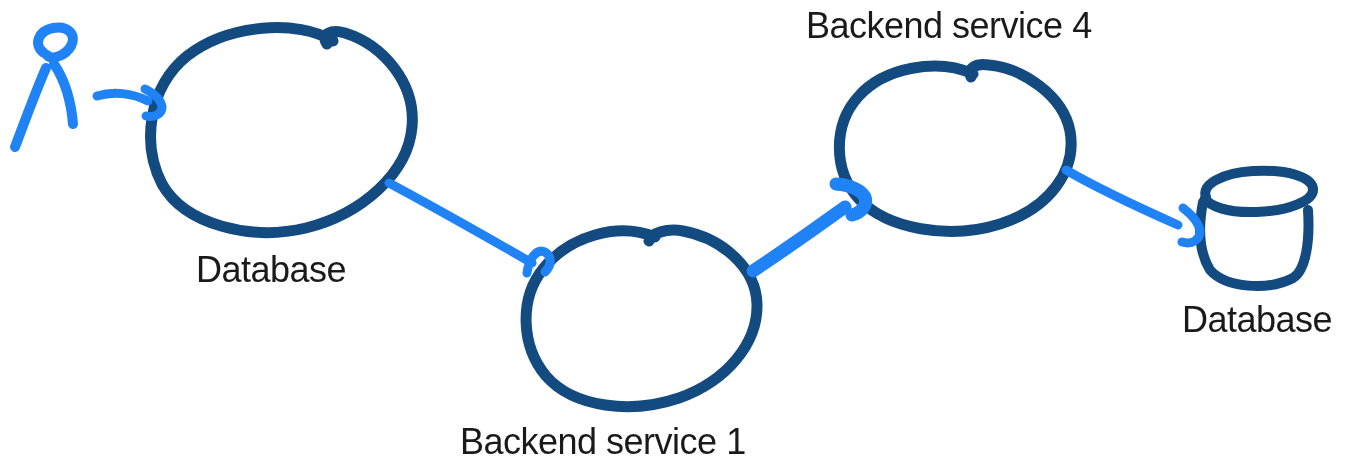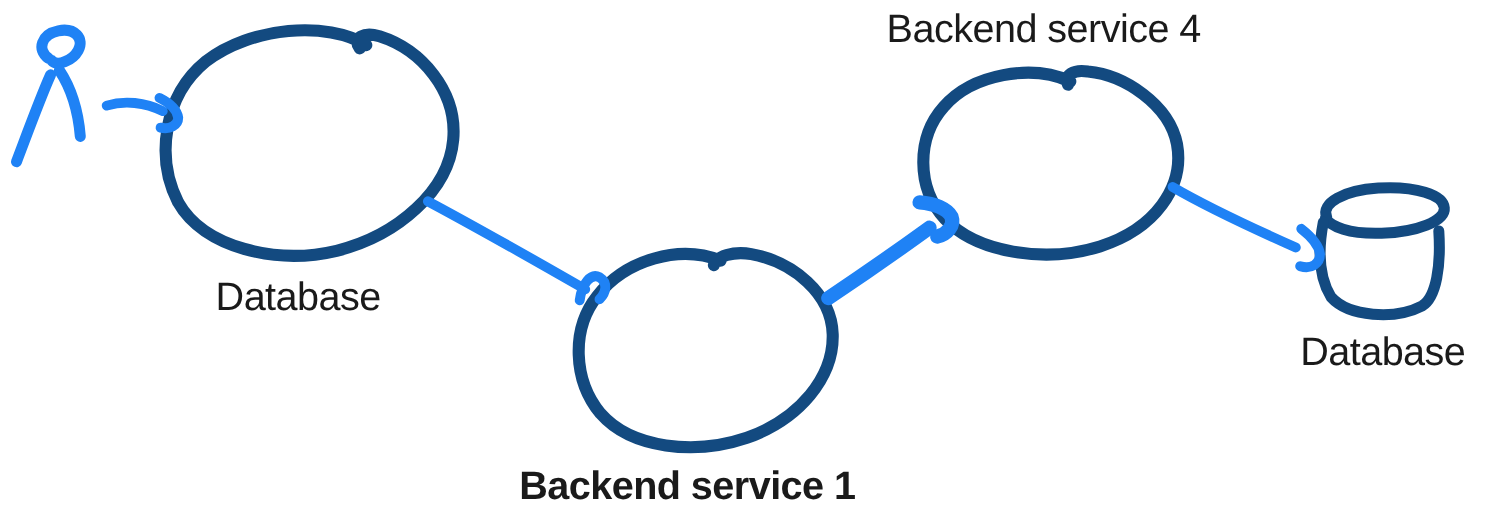--- a/index.html
+++ b/index.html
@@ -72,18 +72,18 @@
     </g>
 
     <g class="sketch arrow-thin" stroke="#1f82f5">
       <path d="M 1066 170 C 1102 191, 1142 209, 1178 225"></path>
       <path d="M 1183 208 C 1192 215, 1199 223, 1200 231 C 1200 240, 1192 245, 1182 242"></path>
     </g>
   </svg>
 
   <div class="label" style="left:196px; top:252px;">Database</div>
 
-  <div class="label" style="left:472px; top:424px;font-weight:bold;">Backend service 1</div>
+  <div class="label" style="left:460px; top:424px;">Backend service 1</div>
 
   <div class="label" style="left:806px; top:8px;">Backend service 4</div>
 
   <div class="label" style="left:1182px; top:302px;">Database</div>
 </div>
 
 </body></html>

